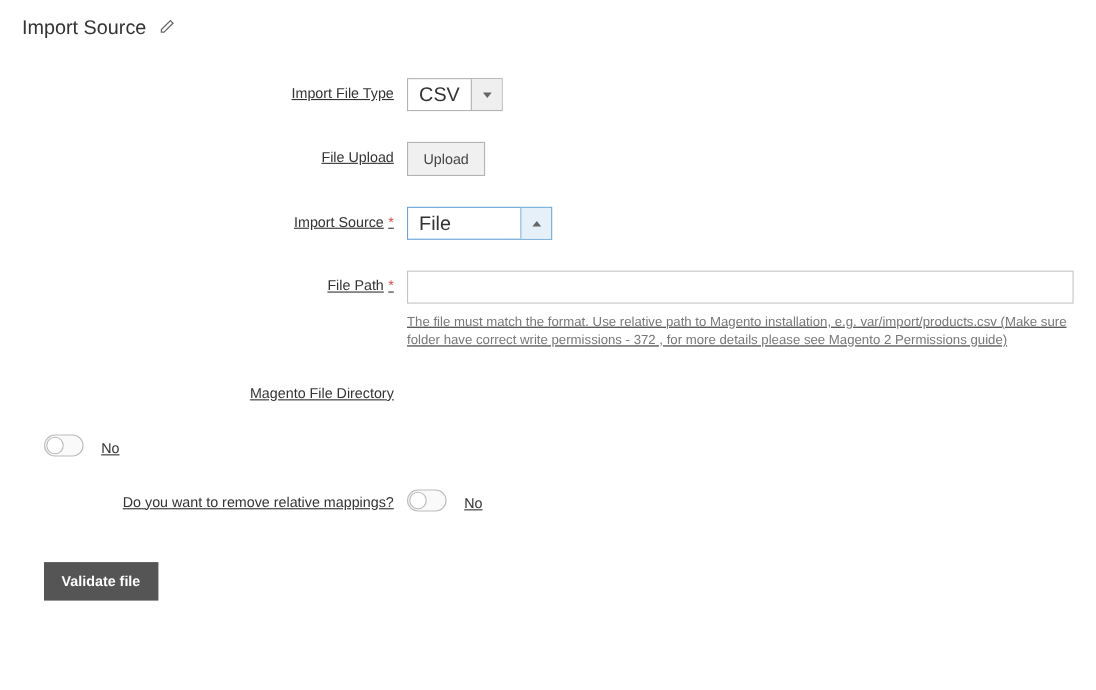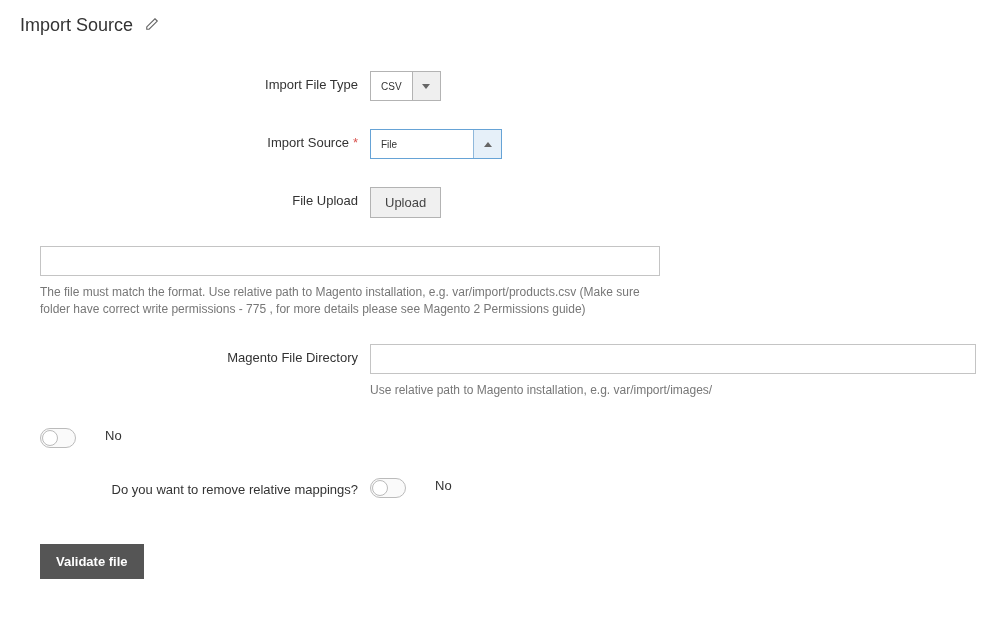--- a/index.html
+++ b/index.html
@@ -17,21 +17,21 @@
     align-items: center;
     gap: 12px;
     margin-bottom: 35px;
   }
   .section-title {
     font-size: 18px;
     font-weight: 400;
     color: #333;
   }
   .edit-icon { color: #666; cursor: pointer; }
-  .form { padding-left: 20px; }
+  .form { padding-left: 20px; text-decoration: underline; }
   .row {
     display: flex;
     align-items: flex-start;
     margin-bottom: 28px;
   }
   .row.tight { margin-bottom: 2px; }
   .label-col {
     width: 330px;
     text-align: right;
     padding-right: 12px;
@@ -50,21 +50,21 @@
     display: inline-flex;
     border: 1px solid #b3b3b3;
     height: 30px;
     background: #fff;
   }
   .select-wrap.focused { border-color: #66a3d6; }
   .select-value {
     padding: 0 10px;
     display: flex;
     align-items: center;
-    font-size: 10px;
+    font-size: 18px;
     color: #333;
   }
   .select-btn {
     width: 28px;
     border-left: 1px solid #b3b3b3;
     background: #efefef;
     display: flex;
     align-items: center;
     justify-content: center;
   }
@@ -101,22 +101,22 @@
     font-size: 13px;
   }
   .hint {
     margin-top: 8px;
     font-size: 12px;
     color: #777;
     line-height: 1.4;
   }
   .toggle-wrap {
     display: flex;
-    align-items: flex-start;
-    gap: 29px;
+    align-items: flex-end;
+    gap: 16px;
     padding-top: 2px;
   }
   .toggle {
     width: 36px;
     height: 20px;
     border: 1px solid #bbb;
     border-radius: 10px;
     background: #fafafa;
     position: relative;
   }
@@ -169,53 +169,52 @@
       <div class="select-wrap w60">
         <div class="select-value">CSV</div>
         <div class="select-btn">
             <div class="tri-down"></div>
           </div>
       </div>
     </div>
   </div>
 
   <div class="row">
+    <div class="label-col">File Upload</div>
+    <div class="field-col">
+      <button class="upload-btn">Upload</button>
+    </div>
+  </div>
+
+  <div class="row">
     <div class="label-col">
       <span>Import Source</span><span class="req">*</span>
     </div>
     <div class="field-col">
       <div class="select-wrap focused w130">
         <div class="select-value">File</div>
         <div class="select-btn">
             <div class="tri-up"></div>
           </div>
       </div>
     </div>
   </div>
 
-  <div class="row">
-    <div class="label-col">File Upload</div>
-    <div class="field-col">
-      <button class="upload-btn">Upload</button>
-    </div>
-  </div>
-
   <div class="row tight">
+    <div class="label-col">
+      <span>File Path</span><span class="req">*</span>
+    </div>
     <div class="field-col">
       <input type="text" class="text-input" value="" style="">
-      <div class="hint">The file must match the format. Use relative path to Magento installation, e.g. var/import/products.csv (Make sure folder have correct write permissions - 775 , for more details please see Magento 2 Permissions guide)</div>
+      <div class="hint">The file must match the format. Use relative path to Magento installation, e.g. var/import/products.csv (Make sure folder have correct write permissions - 372 , for more details please see Magento 2 Permissions guide)</div>
     </div>
   </div>
 
   <div class="row tight" style="margin-top:26px;">
     <div class="label-col">Magento File Directory</div>
-    <div class="field-col">
-      <input type="text" class="text-input" value="" style="">
-      <div class="hint">Use relative path to Magento installation, e.g. var/import/images/</div>
-    </div>
   </div>
 
   <div class="row" style="margin-top:28px;">
     <div class="field-col">
       <div class="toggle-wrap">
         <div class="toggle">
             <div class="toggle-knob"></div>
           </div>
         <span class="toggle-label">No</span>
       </div>

